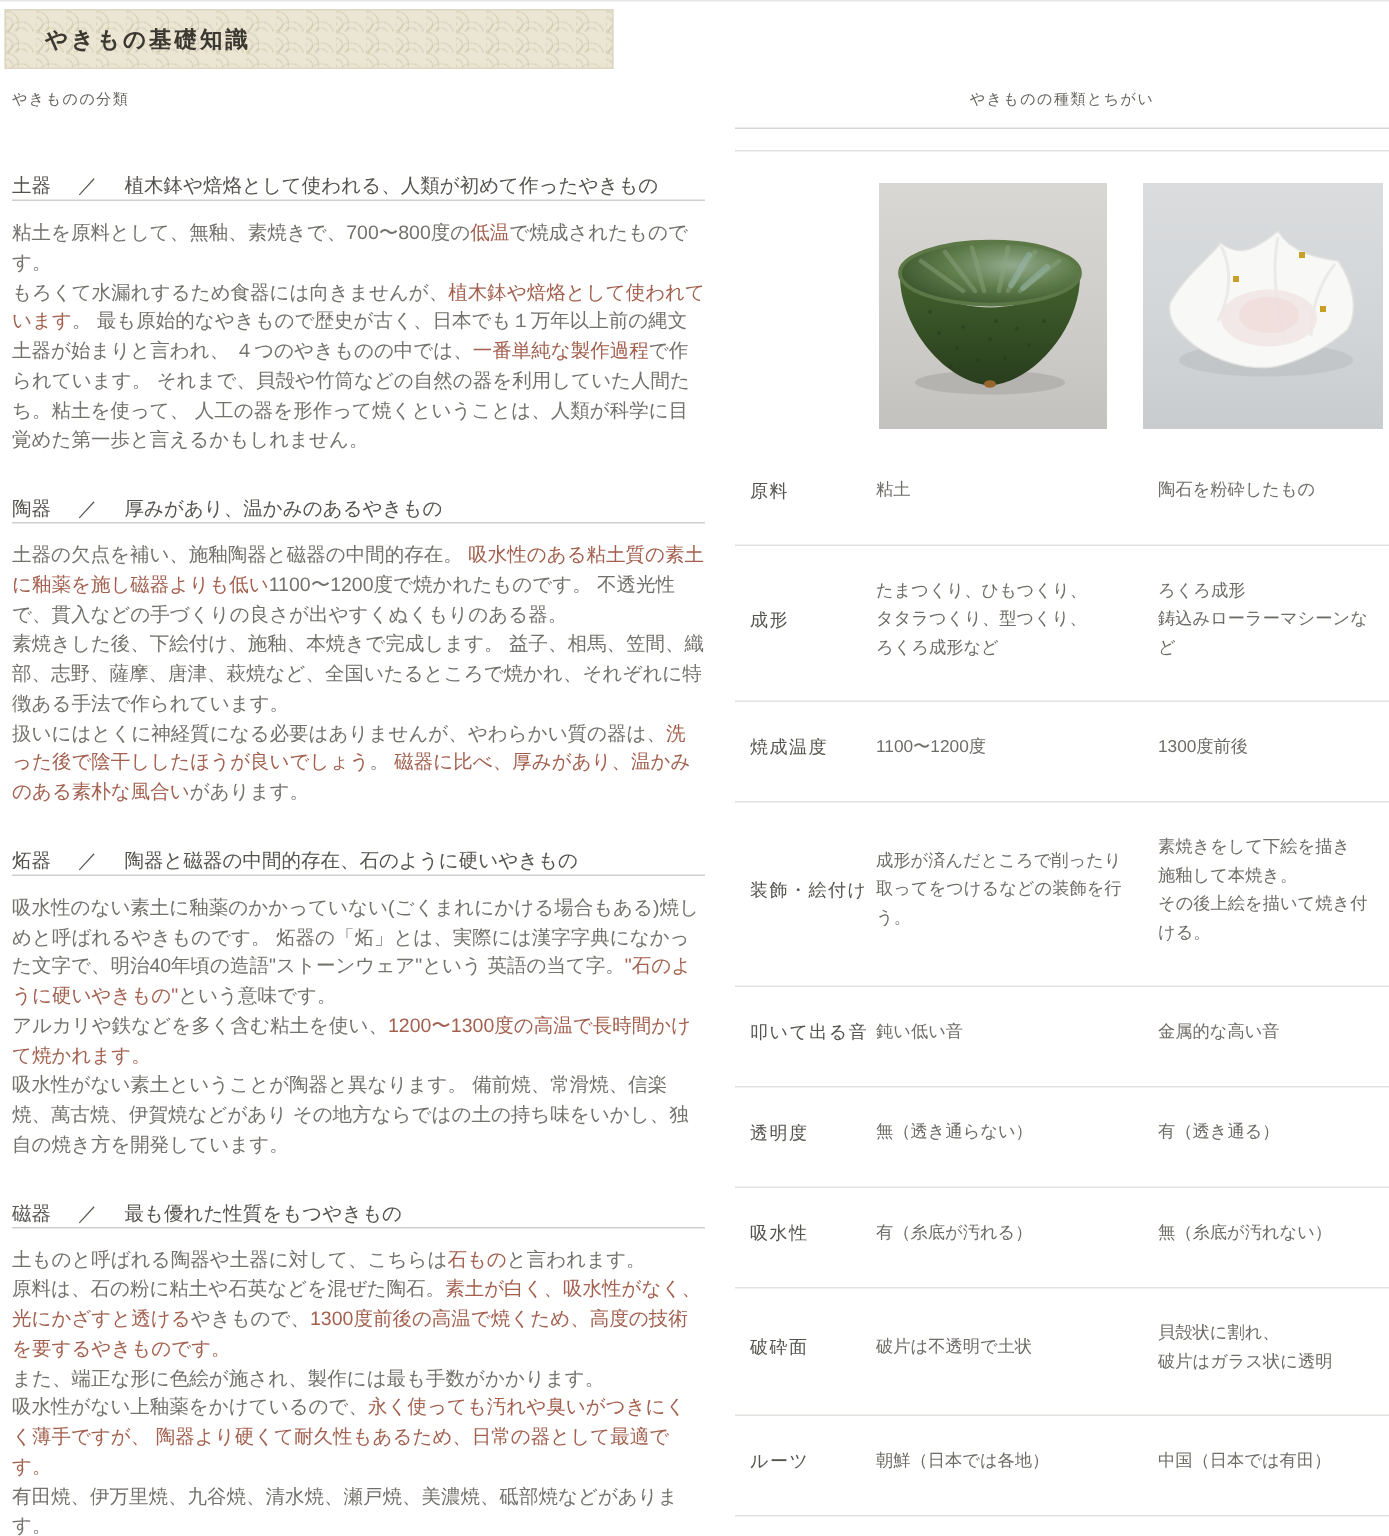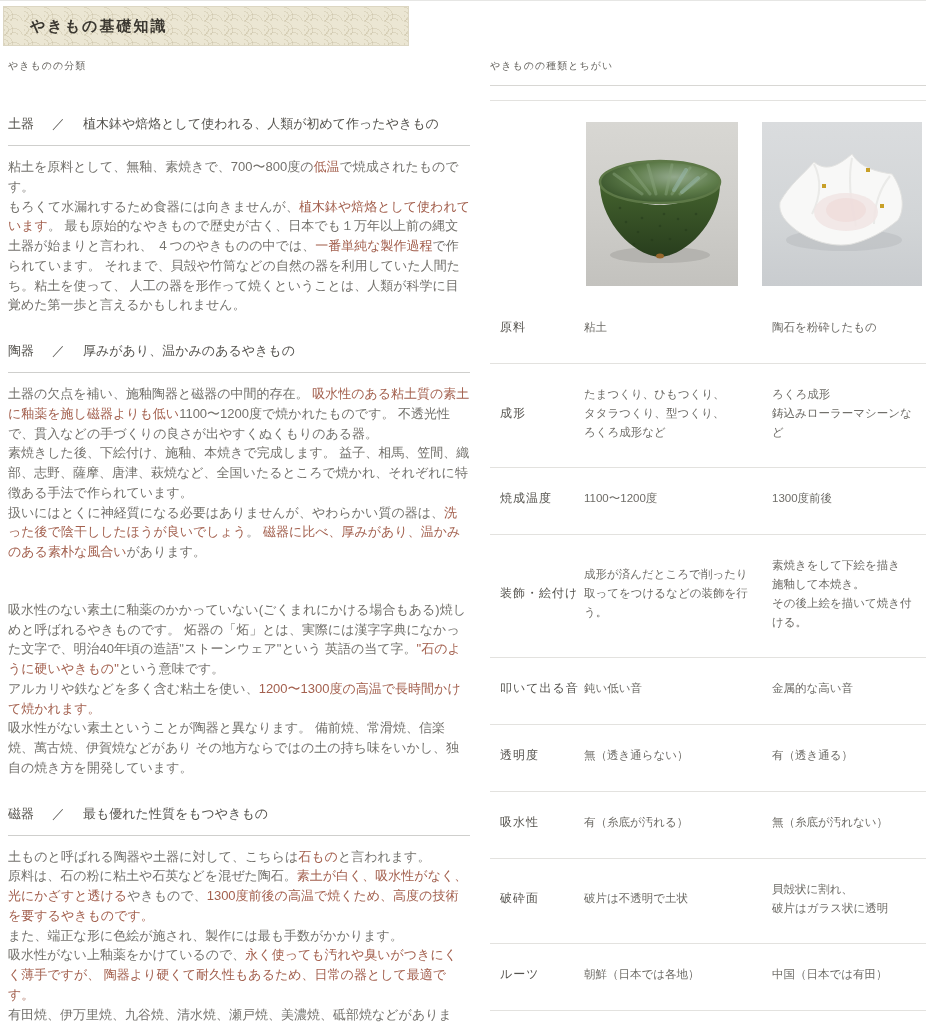--- a/index.html
+++ b/index.html
@@ -29,26 +29,26 @@
     font-family:"Liberation Serif","DejaVu Serif",serif;
     font-size:15px;font-weight:bold;color:#3b3831;letter-spacing:2px;
   }
   
   .col-left{position:absolute;left:8px;top:58px;width:462px;}
   .col-right{position:absolute;left:490px;top:58px;width:436px;}
   h2.col-head{
     margin:0;font-size:10px;font-weight:normal;color:#66645f;letter-spacing:1px;
   }
   .col-left h2.col-head{margin-bottom:42px;}
-  .col-right h2.col-head{padding-bottom:12px;border-bottom:1px solid #d8d7d4;}
+  .col-right h2.col-head{padding-bottom:12px;border-bottom:1px solid #d8d7d4;text-align:center;}
   
   .sec{margin-bottom:27px;}
   .sec-head{
     margin:0;font-size:13px;font-weight:normal;color:#55534e;
-    padding-bottom:12px;border-bottom:1px solid #cfcfcd;
+    padding-bottom:0;border-bottom:1px solid #cfcfcd;
   }
   .sec-head .term{margin-right:18px;}
   .sec-head .slash{margin-right:18px;}
   .sec-body{padding-top:11px;}
   .sec-body p{margin:0;font-size:13px;line-height:1.52;color:#73716c;}
   .hl{color:#a3604e;}
   
   .compare{margin-top:14px;border-top:1px solid #e3e2df;border-bottom:1px solid #e3e2df;}
   .photo-row{
     padding:21px 0 10px 96px;
@@ -87,20 +87,21 @@
       </div>
       <div class="sec">
         <h3 class="sec-head"><span class="term">陶器</span><span class="slash">／</span><span class="subtitle">厚みがあり、温かみのあるやきもの</span></h3>
         <div class="sec-body">
           <p><span>土器の欠点を補い、施釉陶器と磁器の中間的存在。 </span><span class="hl">吸水性のある粘土質の素土に釉薬を施し磁器よりも低い</span><span>1100〜1200度で焼かれたものです。 不透光性で、貫入などの手づくりの良さが出やすくぬくもりのある器。</span></p>
           <p><span>素焼きした後、下絵付け、施釉、本焼きで完成します。 益子、相馬、笠間、織部、志野、薩摩、唐津、萩焼など、全国いたるところで焼かれ、それぞれに特徴ある手法で作られています。</span></p>
           <p><span>扱いにはとくに神経質になる必要はありませんが、やわらかい質の器は、</span><span class="hl">洗った後で陰干ししたほうが良いでしょう</span><span>。 </span><span class="hl">磁器に比べ、厚みがあり、温かみのある素朴な風合い</span><span>があります。</span></p>
         </div>
       </div>
       <div class="sec">
+        <h3 class="sec-head"><span class="term">炻器</span><span class="slash">／</span><span class="subtitle">陶器と磁器の中間的存在、石のように硬いやきもの</span></h3>
         <div class="sec-body">
           <p><span>吸水性のない素土に釉薬のかかっていない(ごくまれにかける場合もある)焼しめと呼ばれるやきものです。 炻器の「炻」とは、実際には漢字字典になかった文字で、明治40年頃の造語"ストーンウェア"という 英語の当て字。</span><span class="hl">"石のように硬いやきもの"</span><span>という意味です。</span></p>
           <p><span>アルカリや鉄などを多く含む粘土を使い、</span><span class="hl">1200〜1300度の高温で長時間かけて焼かれます。</span></p>
           <p><span>吸水性がない素土ということが陶器と異なります。 備前焼、常滑焼、信楽焼、萬古焼、伊賀焼などがあり その地方ならではの土の持ち味をいかし、独自の焼き方を開発しています。</span></p>
         </div>
       </div>
       <div class="sec">
         <h3 class="sec-head"><span class="term">磁器</span><span class="slash">／</span><span class="subtitle">最も優れた性質をもつやきもの</span></h3>
         <div class="sec-body">
           <p><span>土ものと呼ばれる陶器や土器に対して、こちらは</span><span class="hl">石もの</span><span>と言われます。</span></p>

